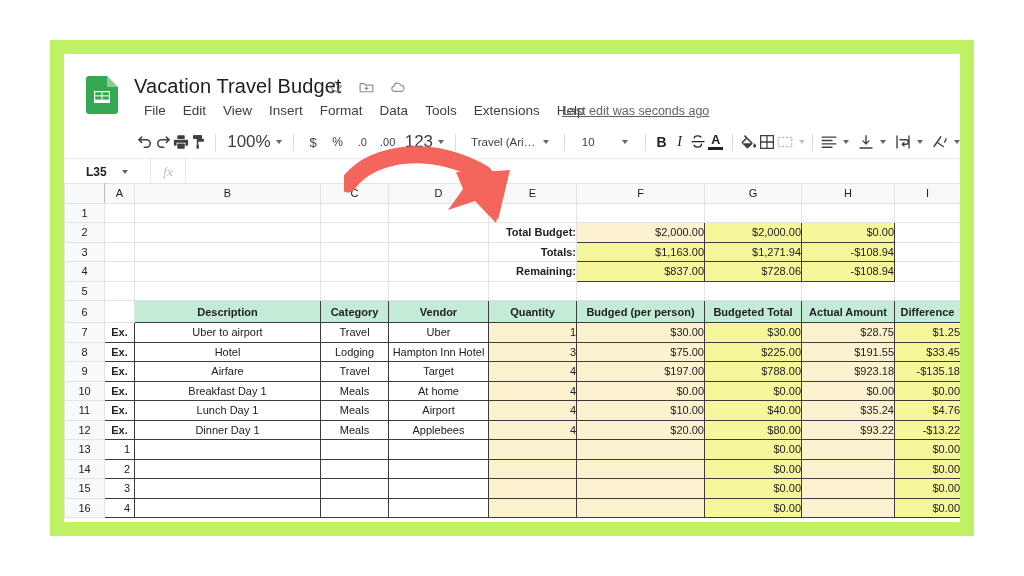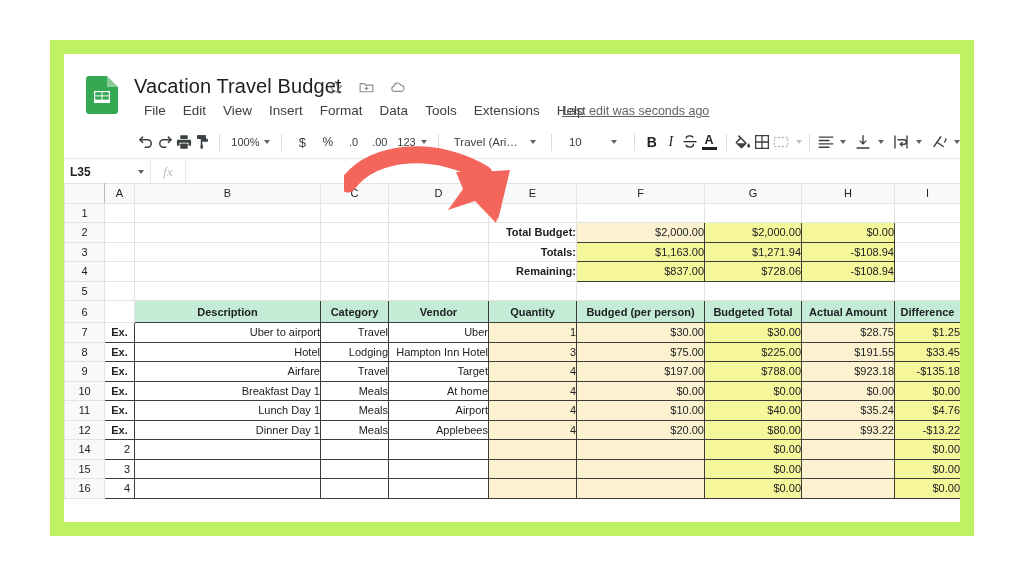--- a/index.html
+++ b/index.html
@@ -55,33 +55,33 @@
     display:flex;align-items:center;
     font-size:12px;color:#444746;
   }
   .tb{display:flex;align-items:center;justify-content:center;height:24px;color:#444746;}
   .tb-ic{width:18px;height:18px;display:block;}
   .sep{width:1px;height:17px;background:#dadce0;margin:0 7px;flex:0 0 auto;}
   .caret{
     width:0;height:0;border-left:3.5px solid transparent;border-right:3.5px solid transparent;
     border-top:4px solid #5f6368;margin-left:5px;
   }
-  .zoombox{display:flex;align-items:center;font-size:11px;color:#3c4043;padding:0 4px;}
+  .zoombox{display:flex;align-items:center;font-size:17px;color:#3c4043;padding:0 4px;}
   .fontbox{display:flex;align-items:center;font-size:11.5px;color:#3c4043;}
   .txtbtn{font-size:12px;color:#3c4043;padding:0 4px;}
 
   
   .formulabar{
     position:absolute;left:0;top:104px;width:100%;height:25px;
     border-top:1px solid #e8eaed;border-bottom:1px solid #e0e0e0;
     display:flex;align-items:center;background:#fff;
   }
   .namebox{
     width:86px;height:100%;display:flex;align-items:center;justify-content:space-between;
-    padding:0 6px;box-sizing:border-box;font-size:12px;color:#202124;font-weight:700;
+    padding:0 22px;box-sizing:border-box;font-size:12px;color:#202124;font-weight:700;
   }
   .fxwrap{
     width:34px;height:100%;display:flex;align-items:center;justify-content:center;
     border-left:1px solid #e8eaed;border-right:1px solid #e8eaed;
     font-size:13px;color:#b9bcbf;font-style:italic;font-family:"Liberation Serif",serif;
   }
 
   
   .grid{position:absolute;left:0;top:129px;width:100%;height:338px;overflow:hidden;}
   table.gt{border-collapse:collapse;table-layout:fixed;width:896px;}
@@ -101,21 +101,21 @@
     border:1px solid #e3e3e3;
   }
   .corner{background:#f8f9fa !important;border-right:1px solid #b9bcbf !important;}
   
   td.rn{
     background:#f8f9fa;color:#7b7f83;text-align:center;font-size:10px;
     border-right:1px solid #e3e3e3;
   }
 
   .c-right{text-align:right;padding-right:3px;}
-  .c-left{text-align:right;padding-left:3px;}
+  .c-left{text-align:center;padding-left:3px;}
   .c-center{text-align:center;}
   .bold{font-weight:700;}
 
   
   .f-cream{background:#fdf2d0;}
   .f-yellow{background:#f6f69a;}
   .f-mint{background:#c3ebd6;}
   .bd-box{border:1px solid #3c3c3c !important;}
 
   
@@ -495,20 +495,32 @@
         <td class="c-left bd-box">Dinner Day 1</td>
         <td class="c-left bd-box">Meals</td>
         <td class="c-left bd-box">Applebees</td>
         <td class="c-right f-cream bd-box">4</td>
         <td class="c-right f-cream bd-box">$20.00</td>
         <td class="c-right f-yellow bd-box">$80.00</td>
         <td class="c-right f-cream bd-box">$93.22</td>
         <td class="c-right f-yellow bd-box">-$13.22</td>
       </tr>
 
+      <tr>
+        <td class="rn">13</td>
+        <td class="c-right bd-box" style="padding-right:4px;">1</td>
+        <td class="c-left bd-box"></td>
+        <td class="c-left bd-box"></td>
+        <td class="c-left bd-box"></td>
+        <td class="c-right f-cream bd-box"></td>
+        <td class="c-right f-cream bd-box"></td>
+        <td class="c-right f-yellow bd-box">$0.00</td>
+        <td class="c-right f-cream bd-box"></td>
+        <td class="c-right f-yellow bd-box">$0.00</td>
+      </tr>
 
       <tr>
         <td class="rn">14</td>
         <td class="c-right bd-box" style="padding-right:4px;">2</td>
         <td class="c-left bd-box"></td>
         <td class="c-left bd-box"></td>
         <td class="c-left bd-box"></td>
         <td class="c-right f-cream bd-box"></td>
         <td class="c-right f-cream bd-box"></td>
         <td class="c-right f-yellow bd-box">$0.00</td>

